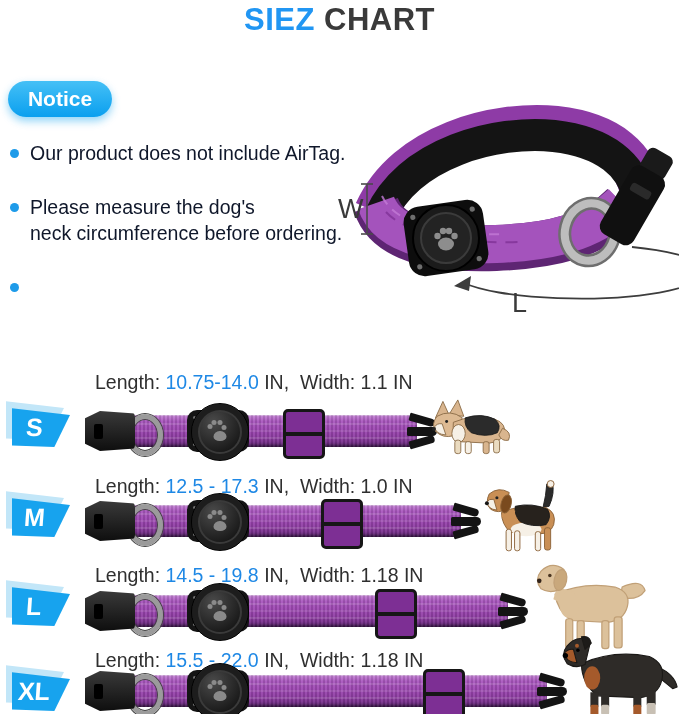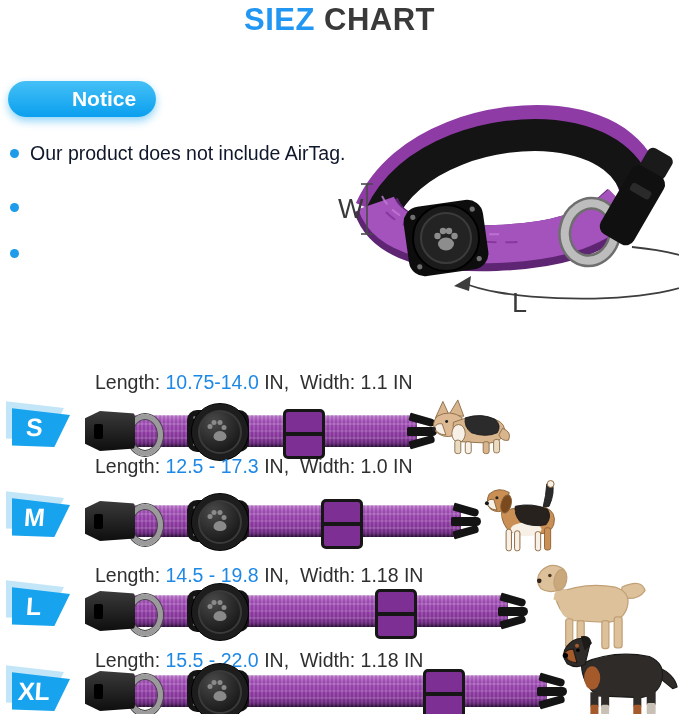--- a/index.html
+++ b/index.html
@@ -7,21 +7,21 @@
          font-family:"Liberation Sans",sans-serif;color:#3a3a3a;}
   
   .title{position:absolute;top:2px;left:0;right:0;text-align:center;
          font-size:31px;font-weight:bold;letter-spacing:.5px;color:#3a3a3a;white-space:pre;}
   .title .hl{color:#2196F3;}
   
   .notice{position:absolute;left:8px;top:81px;width:104px;height:36px;border-radius:18px;
           background:linear-gradient(180deg,#45C0F6,#0A9FEF);
           box-shadow:0 4px 9px rgba(10,160,238,.45);
           display:flex;align-items:center;justify-content:center;
-          color:#fff;font-size:21px;font-weight:bold;padding-left:44px;}
+          color:#fff;font-size:21px;font-weight:bold;}
   
   .bullets{position:absolute;left:10px;top:141px;width:348px;}
   .bullet{display:flex;gap:11px;margin-bottom:29px;font-size:19.5px;line-height:1.3;color:#0f172a;}
   .bullet .dot{flex:0 0 auto;width:9px;height:9px;border-radius:50%;background:#1E9BE9;margin-top:8px;}
   .bullet .btxt{white-space:pre-line;}
   
   .hero{position:absolute;left:336px;top:100px;width:343px;height:235px;}
   
   .spec{position:absolute;left:95px;font-size:19.5px;color:#2f2f2f;white-space:pre;}
   .spec .blue{color:#1E88E5;font-weight:normal;}
@@ -74,41 +74,43 @@
   .c-clip i{position:absolute;background:#141414;border-radius:2px 6px 6px 2px;}
   .c-clip .p1{left:0;top:13px;width:30px;height:9px;}
   .c-clip .p2{left:2px;top:2px;width:26px;height:8px;transform:rotate(16deg);}
   .c-clip .p3{left:2px;top:24px;width:26px;height:8px;transform:rotate(-16deg);}
   
   .dog{position:absolute;}
   .dog-corgi{left:428px;top:398px;}
   .dog-beagle{left:480px;top:478px;}
   .dog-golden{left:532px;top:550px;}
   .dog-rottweiler{left:560px;top:626px;}
-  .spec-s{top:371px;} .spec-m{top:455px;} .spec-l{top:564px;} .spec-xl{top:649px;}
+  .spec-s{top:371px;} .spec-m{top:475px;} .spec-l{top:564px;} .spec-xl{top:649px;}
   .badge-s{top:407px;} .badge-m{top:497px;} .badge-l{top:586px;} .badge-xl{top:671px;}
 </style>
 </head>
 <body>
 
 <div class="stage">
 
   <div class="title"><span class="hl">SIEZ</span><span> CHART</span></div>
 
   <div class="notice">
     <span>Notice</span>
   </div>
 
   <div class="bullets">
     <div class="bullet">
       <span class="dot"></span>
       <span class="btxt">Our product does not include AirTag.</span>
     </div>
     <div class="bullet">
       <span class="dot"></span>
+      <span class="btxt">Please measure the dog's
+neck circumference before ordering.</span>
     </div>
     <div class="bullet">
       <span class="dot"></span>
     </div>
   </div>
 
   <div class="hero">
     <svg viewBox="0 0 343 235" width="343" height="235">
 
       <path d="M40,112 C70,45 160,22 220,28 C275,34 300,60 306,92" fill="none" stroke="#8E3BA6" stroke-width="44"></path>

